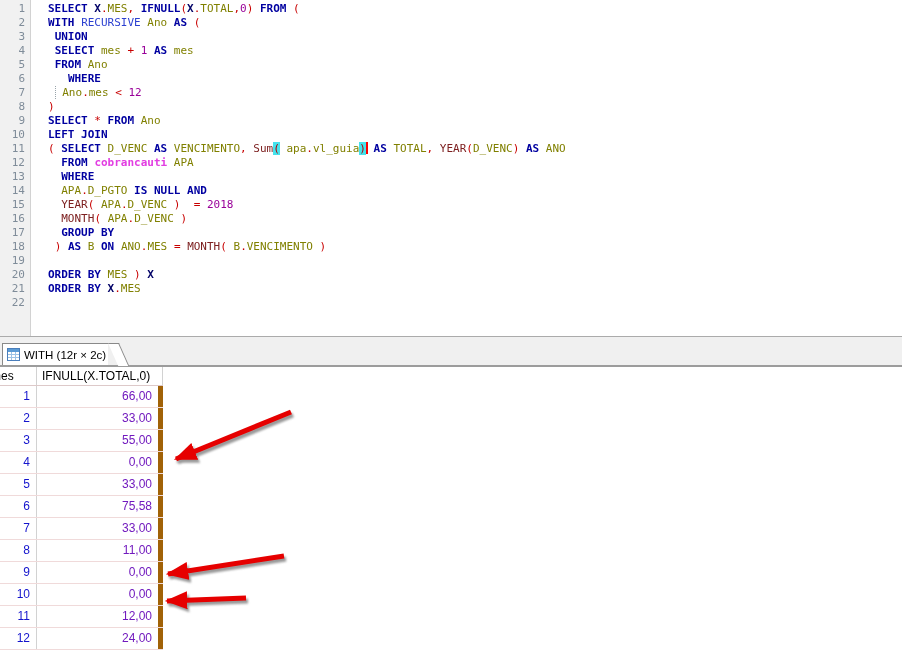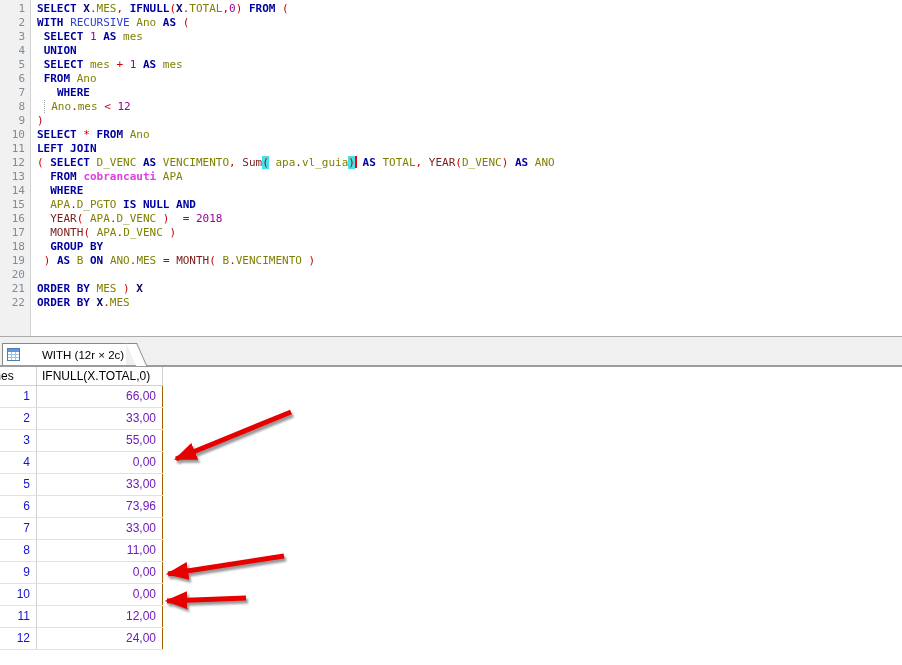--- a/index.html
+++ b/index.html
@@ -11,21 +11,21 @@
   .editor{
     position:absolute;top:0;left:0;width:902px;height:336px;background:#ffffff;
     font-family:"DejaVu Sans Mono",monospace;font-size:11px;line-height:14px;
   }
   .gutter{
     position:absolute;top:0;left:0;bottom:0;width:31px;box-sizing:border-box;
     background:#f1f1f1;border-right:1px solid #d2d2d2;padding-top:2px;
   }
   .line-number{height:14px;text-align:right;padding-right:5px;color:var(--line-number,#7f8c99);}
   .code-lines{position:absolute;top:2px;left:32px;right:0;}
-  .code-line{height:14px;white-space:pre;padding-left:5px;}
+  .code-line{height:14px;white-space:pre;padding-left:16px;}
   .tok-kw   {color:var(--keyword,#0000a0);font-weight:bold;}
   .tok-kw2  {color:var(--recursive-kw,#2b3fd0);}
   .tok-fn   {color:var(--function,#7d2020);font-weight:normal;}
   .tok-id   {color:var(--identifier,#808000);}
   .tok-num  {color:var(--number,#990099);}
   .tok-op   {color:var(--operator,#c80000);}
   .tok-tbl  {color:var(--table-name,#e23ee2);font-weight:bold;}
   .tok-xid  {color:#000066;font-weight:bold;}
   .tok-plain{color:#000000;}
   .tok-hl   {color:#b00000;background:var(--bracket-match-bg,#45e2ec);}
@@ -42,32 +42,32 @@
     border-top:1px solid #898989;border-left:1px solid #898989;
     display:flex;align-items:center;gap:4px;padding:0 2px 0 4px;
     font-size:11.5px;color:#000;z-index:2;
   }
   .tab::after{
     content:"";position:absolute;top:-1px;right:-11px;width:10px;height:22px;background:#ffffff;
     border-top:1px solid #898989;border-right:1px solid #898989;
     transform:skewX(24deg);transform-origin:0 0;
   }
   .tab-icon{display:block;flex:0 0 auto;}
-  .tab-label{position:relative;z-index:1;white-space:nowrap;margin-left:18px;}
+  .tab-label{position:relative;z-index:1;white-space:nowrap;}
   
   .grid{position:absolute;top:367px;left:0;width:902px;bottom:0;background:#fff;font-size:12px;}
   .grid-header{display:flex;width:163px;height:18px;line-height:18px;border-bottom:1px solid #ddc9c9;}
   .gh-cell{box-sizing:border-box;border-right:1px solid #d2d2d2;color:#000;}
   .gh-mes{width:37px;overflow:hidden;white-space:nowrap;}
   .gh-mes span{display:inline-block;margin-left:-9px;}
   .gh-total{width:126px;padding-left:5px;white-space:nowrap;}
   .grid-row{display:flex;width:163px;height:22px;line-height:21px;border-bottom:1px solid #f0dada;box-sizing:border-box;}
   .gr-mes{width:37px;box-sizing:border-box;border-right:1px solid #d2d2d2;text-align:right;
           padding-right:6px;color:var(--grid-mes,#1414cd);}
-  .gr-total{width:126px;box-sizing:border-box;border-right:1px solid #a16207;text-align:right;
+  .gr-total{width:126px;box-sizing:border-box;border-right:5px solid #a16207;text-align:right;
           padding-right:6px;color:var(--grid-total,#7119be);}
   
   .overlay{position:absolute;top:0;left:0;width:902px;height:665px;pointer-events:none;z-index:5;}
   .arrow{filter:drop-shadow(2.5px 3px 1px rgba(110,110,110,0.7));}
 </style>
 </head>
 <body>
 
 <div class="editor">
   <div class="gutter">
@@ -90,21 +90,20 @@
       <div class="line-number">17</div>
       <div class="line-number">18</div>
       <div class="line-number">19</div>
       <div class="line-number">20</div>
       <div class="line-number">21</div>
       <div class="line-number">22</div>
     </div>
   <div class="code-lines">
       <div class="code-line"><span class="tok-kw">SELECT </span><span class="tok-xid">X</span><span class="tok-op">.</span><span class="tok-id">MES</span><span class="tok-op">, </span><span class="tok-kw">IFNULL</span><span class="tok-op">(</span><span class="tok-xid">X</span><span class="tok-op">.</span><span class="tok-id">TOTAL</span><span class="tok-op">,</span><span class="tok-num">0</span><span class="tok-op">) </span><span class="tok-kw">FROM </span><span class="tok-op">(</span></div>
       <div class="code-line"><span class="tok-kw">WITH </span><span class="tok-kw2">RECURSIVE </span><span class="tok-id">Ano </span><span class="tok-kw">AS </span><span class="tok-op">(</span></div>
-      <div class="code-line"><span class="tok-plain"> </span><span class="tok-kw">SELECT </span><span class="tok-num">1 </span><span class="tok-kw">AS </span><span class="tok-id">mes</span></div>
       <div class="code-line"><span class="tok-plain"> </span><span class="tok-kw">UNION</span></div>
       <div class="code-line"><span class="tok-plain"> </span><span class="tok-kw">SELECT </span><span class="tok-id">mes </span><span class="tok-op">+ </span><span class="tok-num">1 </span><span class="tok-kw">AS </span><span class="tok-id">mes</span></div>
       <div class="code-line"><span class="tok-plain"> </span><span class="tok-kw">FROM </span><span class="tok-id">Ano</span></div>
       <div class="code-line"><span class="tok-plain">   </span><span class="tok-kw">WHERE</span></div>
       <div class="code-line"><span class="tok-plain"> </span><span class="tok-gd"> </span><span class="tok-id">Ano</span><span class="tok-op">.</span><span class="tok-id">mes </span><span class="tok-op">&lt; </span><span class="tok-num">12</span></div>
       <div class="code-line"><span class="tok-op">)</span></div>
       <div class="code-line"><span class="tok-kw">SELECT </span><span class="tok-op">* </span><span class="tok-kw">FROM </span><span class="tok-id">Ano</span></div>
       <div class="code-line"><span class="tok-kw">LEFT JOIN</span></div>
       <div class="code-line"><span class="tok-op">( </span><span class="tok-kw">SELECT </span><span class="tok-id">D_VENC </span><span class="tok-kw">AS </span><span class="tok-id">VENCIMENTO</span><span class="tok-op">, </span><span class="tok-fn">Sum</span><span class="tok-hl">(</span><span class="tok-plain"> </span><span class="tok-id">apa</span><span class="tok-op">.</span><span class="tok-id">vl_guia</span><span class="tok-hl">)</span><span class="tok-caret"></span><span class="tok-plain"> </span><span class="tok-kw">AS </span><span class="tok-id">TOTAL</span><span class="tok-op">, </span><span class="tok-fn">YEAR</span><span class="tok-op">(</span><span class="tok-id">D_VENC</span><span class="tok-op">) </span><span class="tok-kw">AS </span><span class="tok-id">ANO</span></div>
       <div class="code-line"><span class="tok-plain">  </span><span class="tok-kw">FROM </span><span class="tok-tbl">cobrancauti </span><span class="tok-id">APA</span></div>
@@ -159,21 +158,21 @@
       <div class="grid-row">
         <div class="gr-mes">4</div>
         <div class="gr-total">0,00</div>
       </div>
       <div class="grid-row">
         <div class="gr-mes">5</div>
         <div class="gr-total">33,00</div>
       </div>
       <div class="grid-row">
         <div class="gr-mes">6</div>
-        <div class="gr-total">73,96</div>
+        <div class="gr-total">75,58</div>
       </div>
       <div class="grid-row">
         <div class="gr-mes">7</div>
         <div class="gr-total">33,00</div>
       </div>
       <div class="grid-row">
         <div class="gr-mes">8</div>
         <div class="gr-total">11,00</div>
       </div>
       <div class="grid-row">

